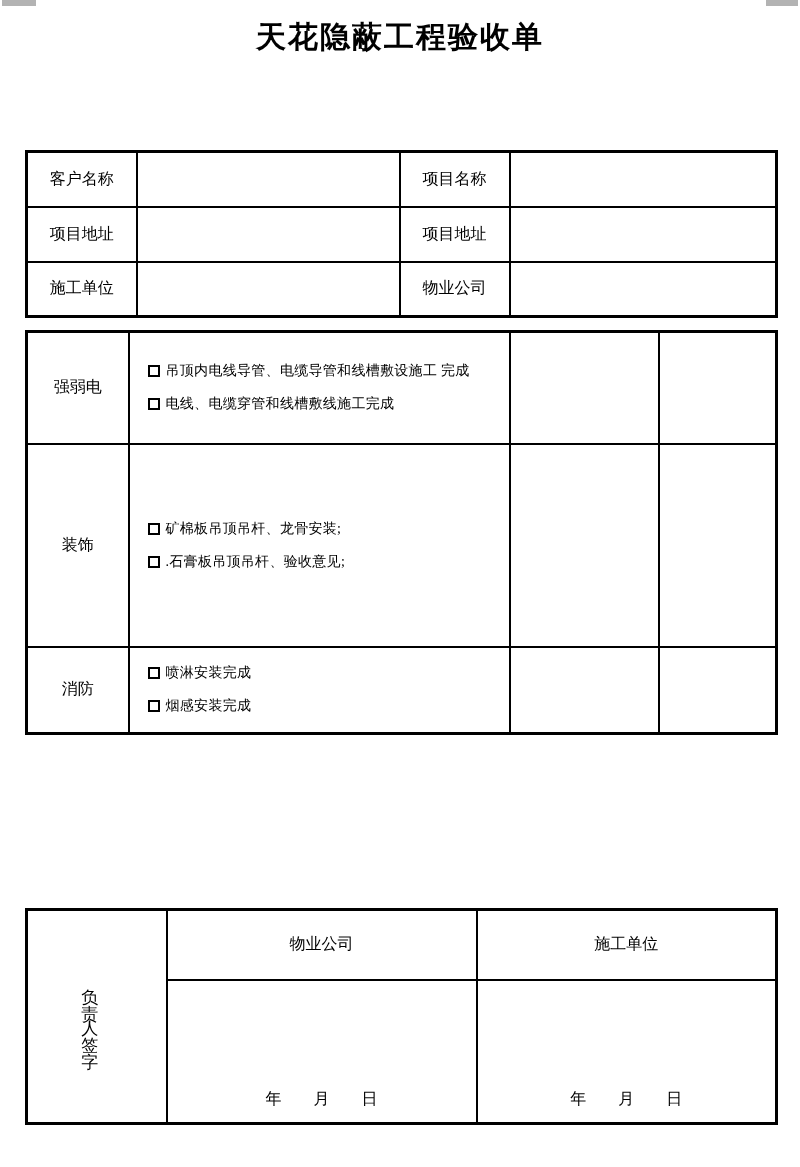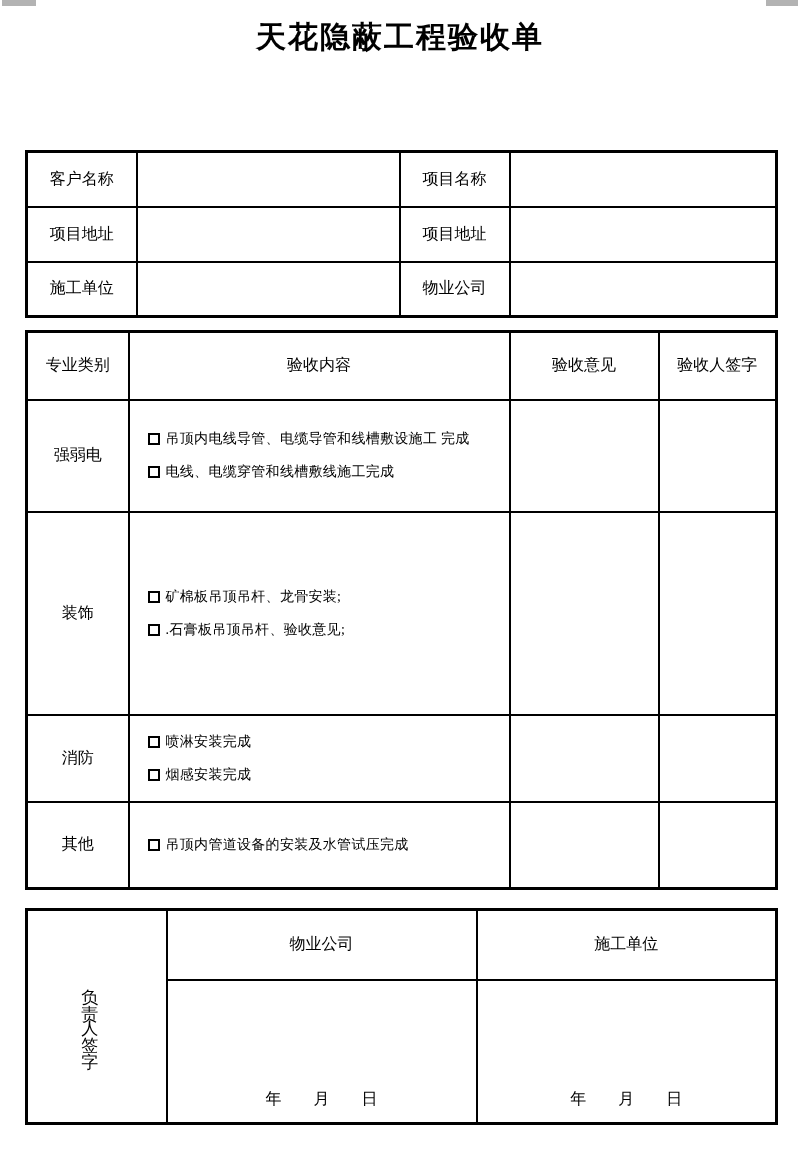--- a/index.html
+++ b/index.html
@@ -121,26 +121,20 @@
   </table>
 
 <table id="acceptance-table">
   <colgroup>
       <col style="width:102px">
       <col style="width:381px">
       <col style="width:149px">
       <col style="width:118px">
     </colgroup>
   <tbody>
-      <tr>
-    <td class="hdr">专业类别</td>
-    <td class="hdr">验收内容</td>
-    <td class="hdr">验收意见</td>
-    <td class="hdr">验收人签字</td>
-  </tr>
 
   <tr style="height:112px;">
     <td class="cat">强弱电</td>
     <td>
       <div class="items-wrap">
         <div class="check-item">
           <span class="checkbox"></span>
           <span class="txt">吊顶内电线导管、电缆导管和线槽敷设施工 完成</span>
         </div>
         <div class="check-item">
@@ -182,33 +176,20 @@
         <div class="check-item">
           <span class="checkbox"></span>
           <span class="txt">烟感安装完成</span>
         </div>
       </div>
     </td>
     <td></td>
     <td></td>
   </tr>
 
-  <tr style="height:87px;">
-    <td class="cat">其他</td>
-    <td>
-      <div class="items-wrap">
-        <div class="check-item">
-          <span class="checkbox"></span>
-          <span class="txt">吊顶内管道设备的安装及水管试压完成</span>
-        </div>
-      </div>
-    </td>
-    <td></td>
-    <td></td>
-  </tr>
 </tbody>
   </table>
 
 <table id="signature-table">
   <colgroup>
       <col style="width:140px">
       <col style="width:310px">
       <col style="width:300px">
     </colgroup>
   <tbody>

